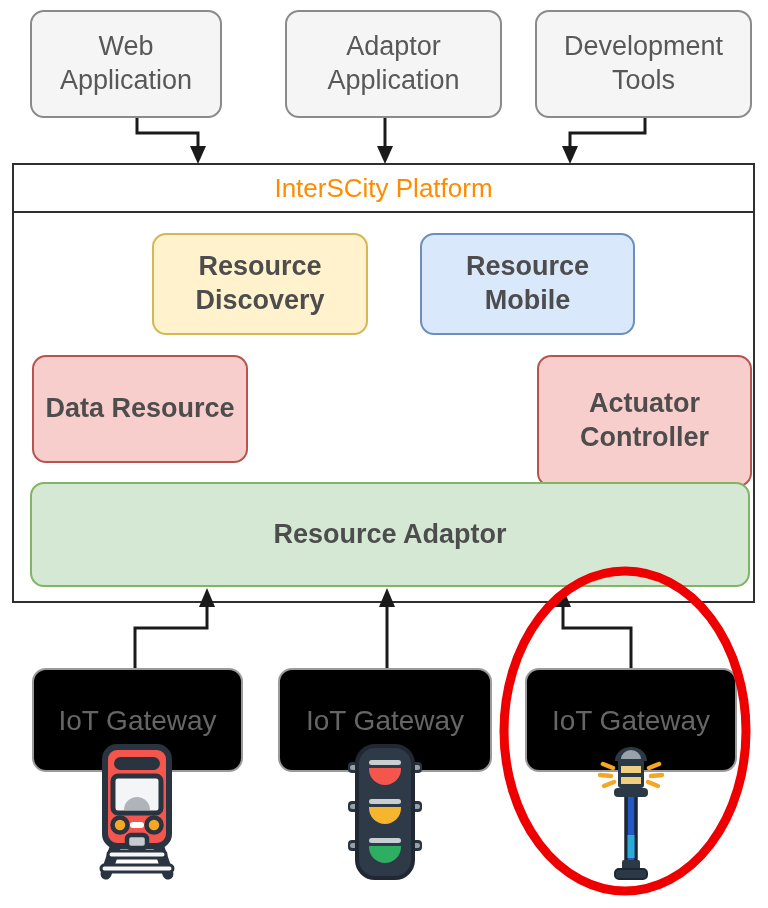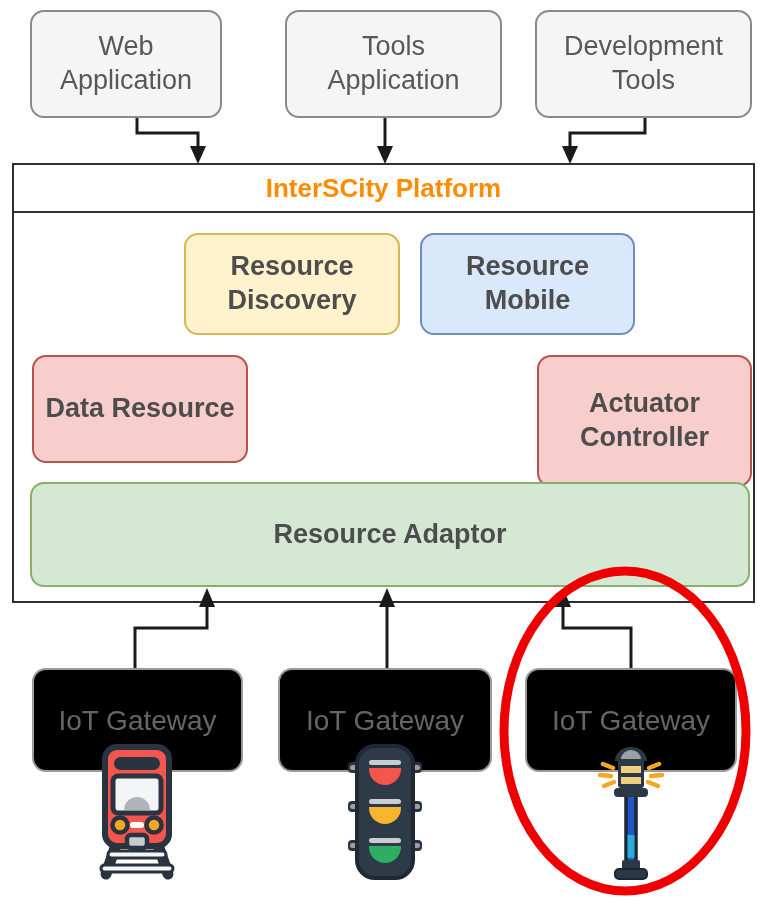--- a/index.html
+++ b/index.html
@@ -35,25 +35,25 @@
   #client-dev    { left:535px; top:10px; width:217px; height:108px; }
 
   
   .platform {
     position:absolute; left:12px; top:163px; width:743px; height:440px;
     background:#ffffff; border:2px solid #2f2f2f; z-index:1;
   }
   .platform-header {
     height:48px; border-bottom:2px solid #2f2f2f;
     display:flex; align-items:center; justify-content:center;
-    color:#ff8c00; font-weight:bold; font-size:26px;
-  }
-
-  
-  #svc-discovery { left:152px; top:233px; width:216px; height:102px;margin-left:32px; }
+    color:#ff8c00; font-weight:normal; font-size:26px;
+  }
+
+  
+  #svc-discovery { left:152px; top:233px; width:216px; height:102px; }
   #svc-viewer    { left:420px; top:233px; width:215px; height:102px; }
   #svc-collector { left:32px;  top:355px; width:216px; height:108px; }
   #svc-catalog   { left:285px; top:355px; width:217px; height:108px; }
   #svc-actuator  { left:537px; top:355px; width:215px; height:132px; }
   #svc-adaptor   { left:30px;  top:482px; width:720px; height:105px; }
 
   
   #gw-tram    { left:32px;  top:668px; width:211px; height:104px; }
   #gw-traffic { left:278px; top:668px; width:214px; height:104px; }
   #gw-lamp    { left:525px; top:668px; width:212px; height:104px; }
@@ -68,21 +68,21 @@
 </style>
 </head>
 <body>
 
 <div class="canvas">
 
   <div class="node client" id="client-web">
     <span>Web Application</span>
   </div>
   <div class="node client" id="client-mobile">
-    <span>Tools Application</span>
+    <span>Adaptor Application</span>
   </div>
   <div class="node client" id="client-dev">
     <span>Development Tools</span>
   </div>
 
   <div class="platform">
     <div class="platform-header">
       <span>InterSCity Platform</span>
     </div>
   </div>

